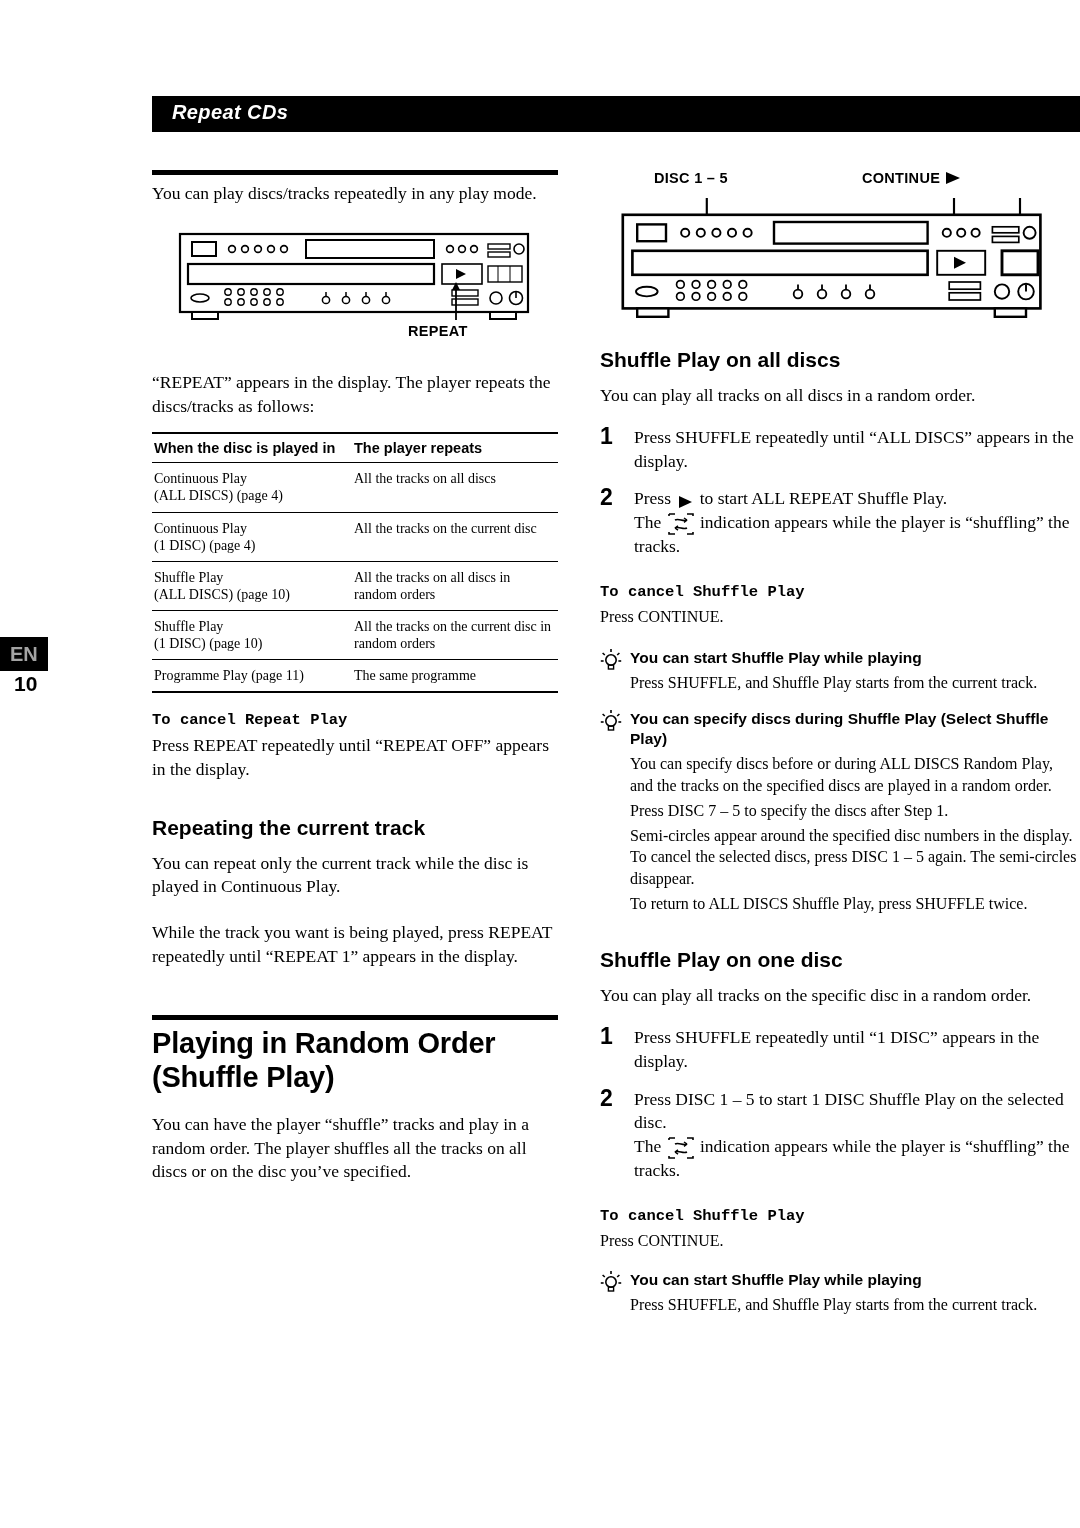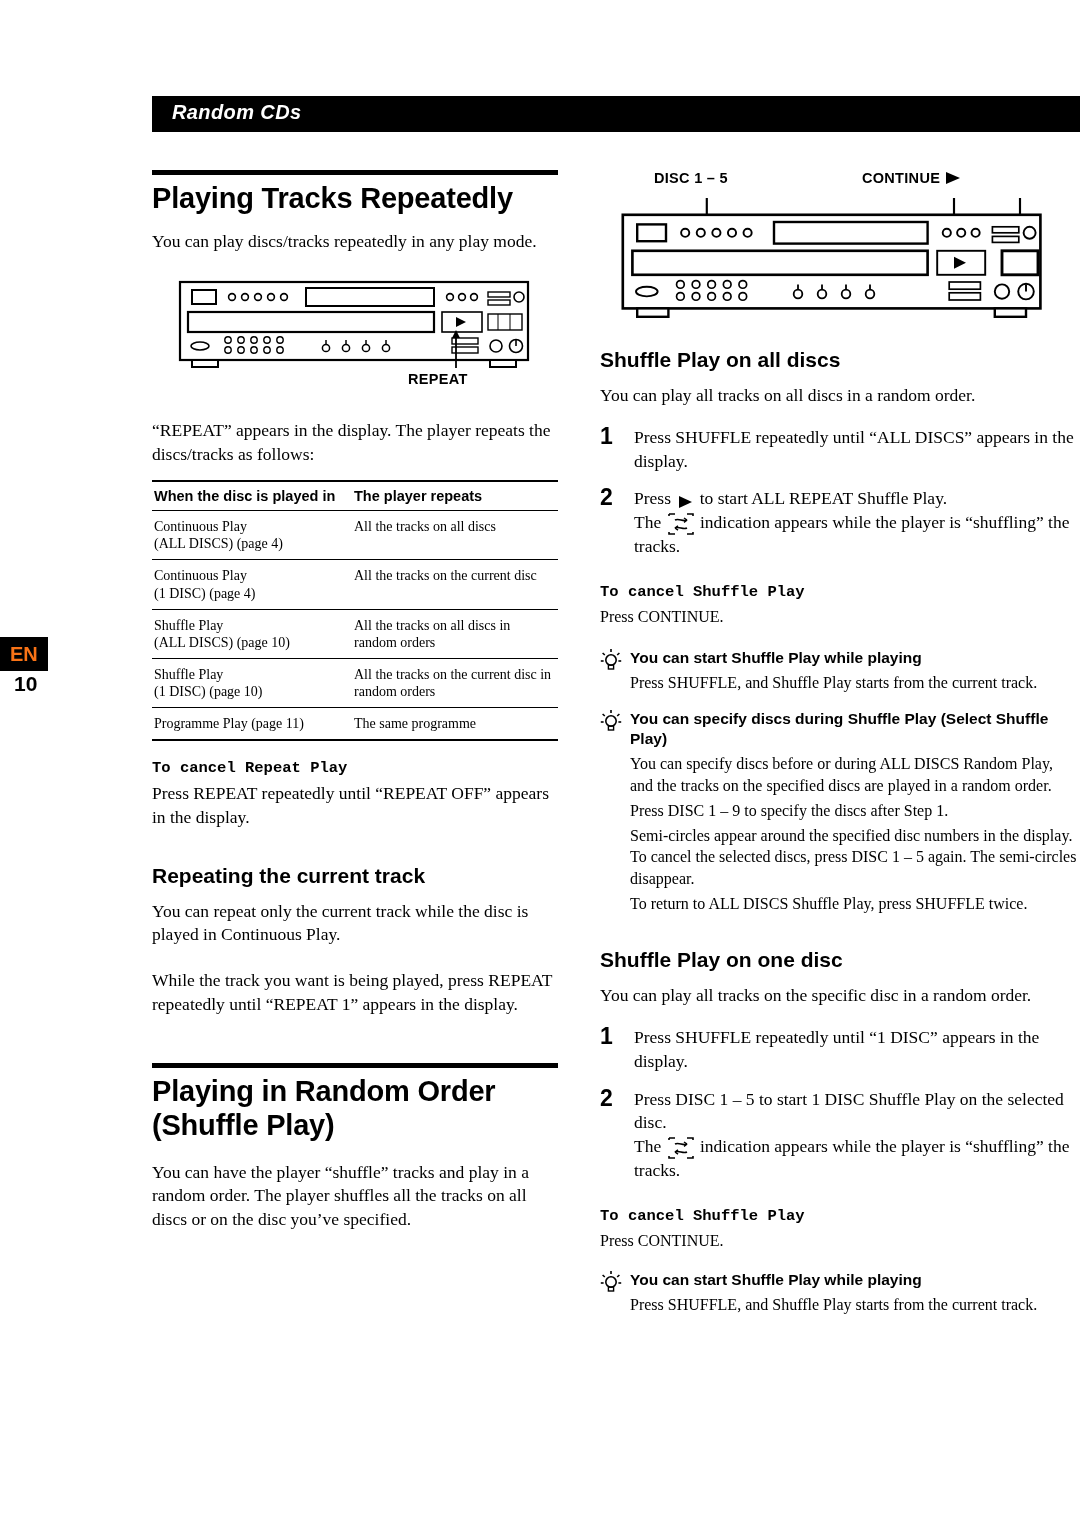--- a/index.html
+++ b/index.html
@@ -22,21 +22,21 @@
     position:absolute;left:20px;top:5px;
     color:#fff;font-family:"Liberation Sans",sans-serif;
     font-style:italic;font-weight:bold;font-size:20px;letter-spacing:.4px;
   }
 
   
   .entab{
     position:absolute;left:0px;top:637px;width:48px;height:34px;background:#000;
   }
   .entab span{
-    position:absolute;left:10px;top:6px;color:#f97316;
+    position:absolute;left:10px;top:6px;color:#a3a3a3;
     font-family:"Liberation Sans",sans-serif;font-weight:bold;font-size:20px;
   }
   .pagenum{
     position:absolute;left:14px;top:672px;
     font-family:"Liberation Sans",sans-serif;font-weight:bold;font-size:21px;
   }
 
   
   .col-left{position:absolute;left:152px;top:170px;width:406px;}
   .col-right{position:absolute;left:600px;top:170px;width:480px;}
@@ -103,32 +103,31 @@
   }
 
   .shuffle-glyph{display:inline-block;vertical-align:-6px;}
 </style>
 </head>
 <body>
 
 <div class="page">
 
   <div class="headerbar">
-    <div class="hdr-text">Random CDs</div>
+    <div class="hdr-text">Repeat CDs</div>
   </div>
 
   <div class="entab">
     <span>EN</span>
   </div>
   <div class="pagenum">10</div>
 
   <div class="col-left">
 
     <div class="rule-thick"></div>
-    <h1 class="sec">Playing Tracks Repeatedly</h1>
 
     <p>You can play discs/tracks repeatedly in any play mode.</p>
 
     <div class="player" style="margin:14px 0 2px 14px;">
       <svg width="380" height="105" viewBox="0 0 380 105">
         <rect x="14" y="14" width="348" height="78" fill="#fff" stroke="#000" stroke-width="2.2"></rect>
 
         <rect x="26" y="92" width="26" height="7" fill="#fff" stroke="#000" stroke-width="2"></rect>
         <rect x="324" y="92" width="26" height="7" fill="#fff" stroke="#000" stroke-width="2"></rect>
 
@@ -378,21 +377,21 @@
         <g stroke="#000" stroke-width="1.6">
           <line x1="11" y1="1" x2="11" y2="4"></line>
           <line x1="2.6" y1="5" x2="4.8" y2="7"></line>
           <line x1="19.4" y1="5" x2="17.2" y2="7"></line>
           <line x1="0.8" y1="13" x2="3.6" y2="13"></line>
           <line x1="21.2" y1="13" x2="18.4" y2="13"></line>
         </g>
       </svg>
       <h3>You can specify discs during Shuffle Play (Select Shuffle Play)</h3>
       <p>You can specify discs before or during ALL DISCS Random Play, and the tracks on the specified discs are played in a random order.</p>
-      <p>Press DISC 1 – 9 to specify the discs after Step 1.</p>
+      <p>Press DISC 7 – 5 to specify the discs after Step 1.</p>
       <p>Semi-circles appear around the specified disc numbers in the display. To cancel the selected discs, press DISC 1 – 5 again. The semi-circles disappear.</p>
       <p>To return to ALL DISCS Shuffle Play, press SHUFFLE twice.</p>
     </div>
 
     <h2 class="sub" style="margin-top:34px;">Shuffle Play on one disc</h2>
     <p style="margin-bottom:18px;">You can play all tracks on the specific disc in a random order.</p>
 
     <div class="step">
       <div class="n">1</div>
       <p>Press SHUFFLE repeatedly until “1 DISC” appears in the display.</p>

